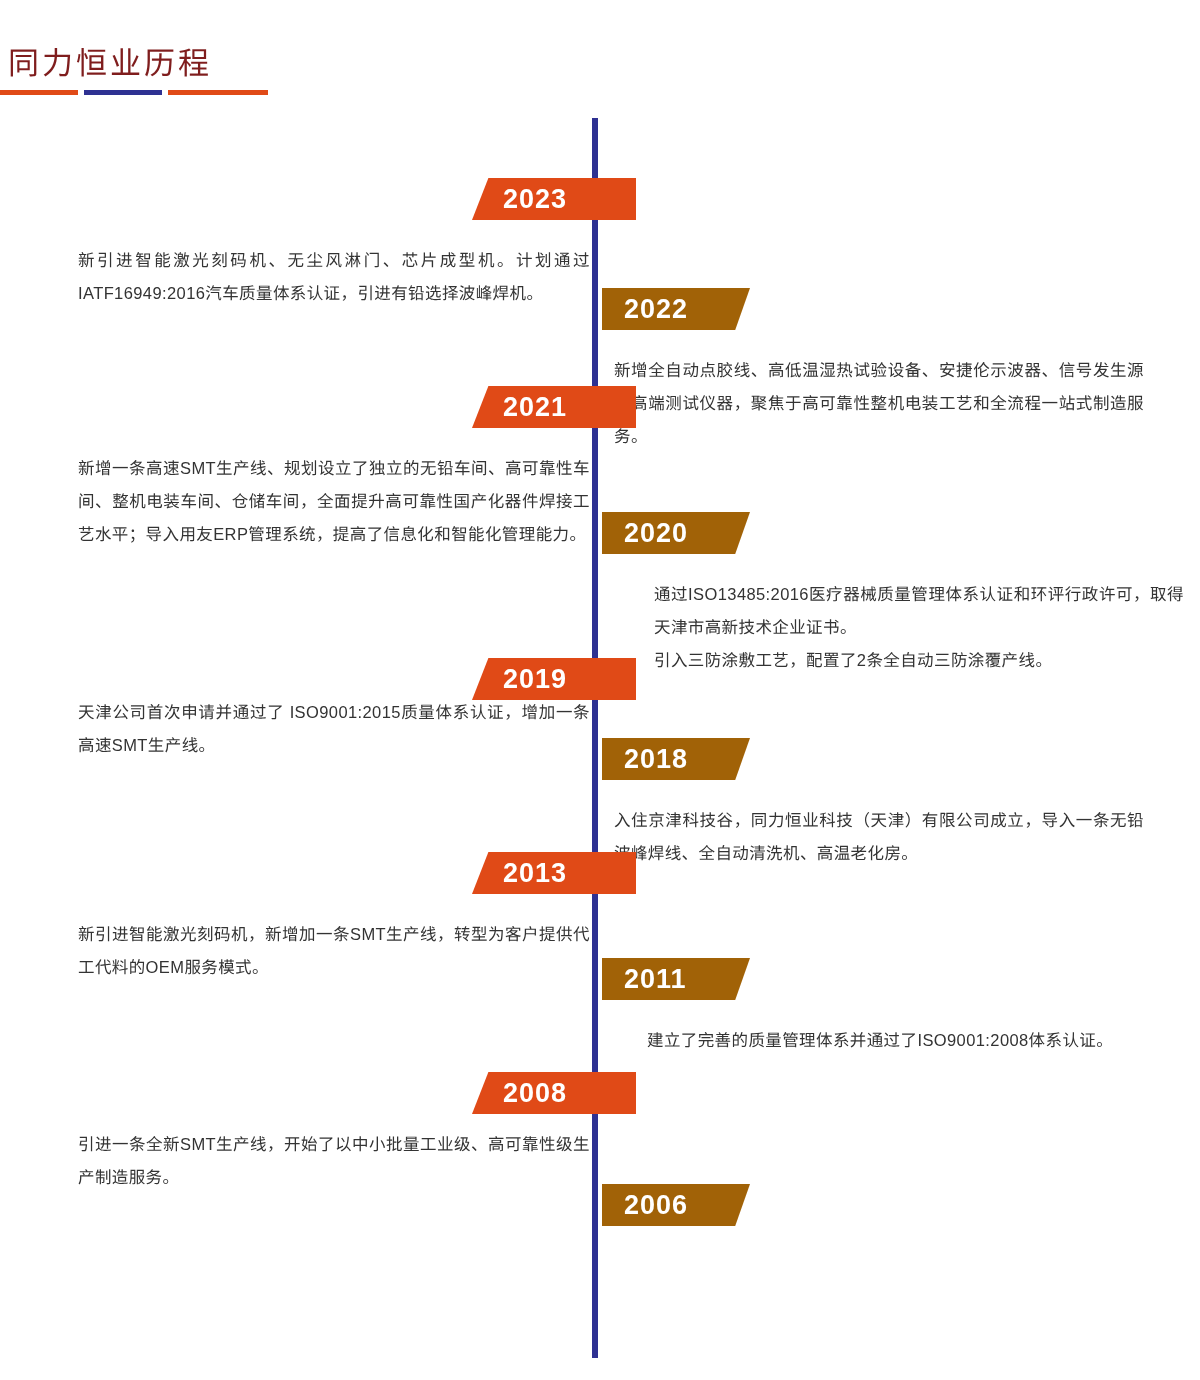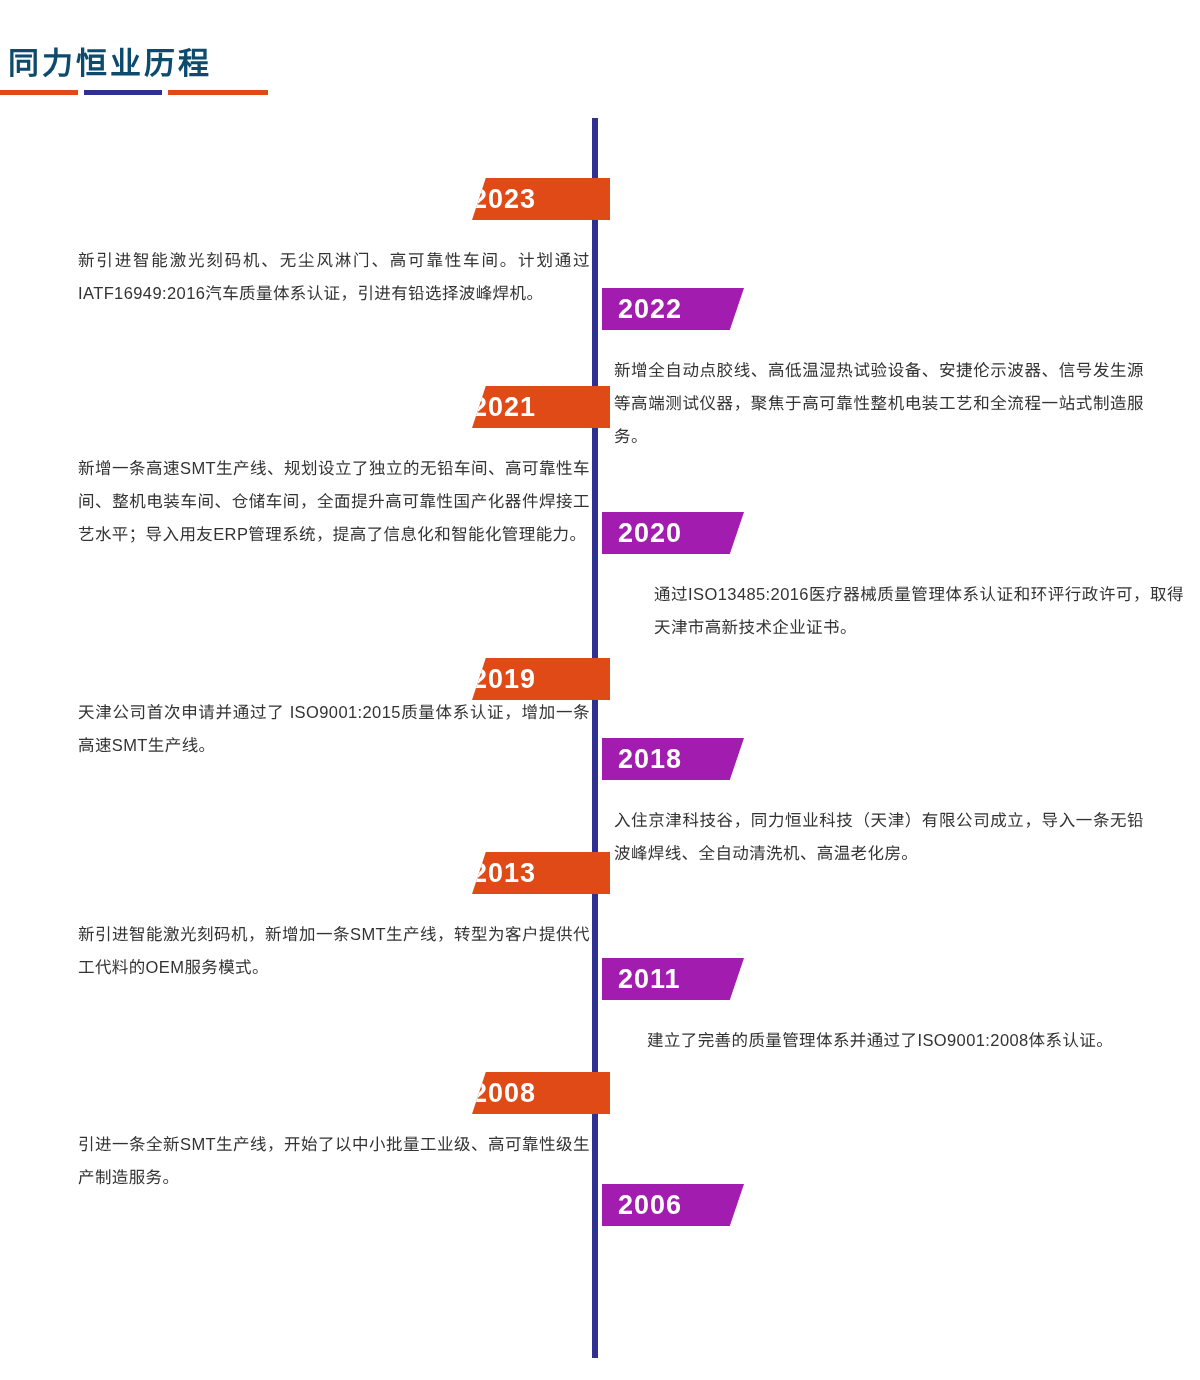--- a/index.html
+++ b/index.html
@@ -21,23 +21,23 @@
     left: 0;
     top: 20px;
     width: 100%;
     height: 80px;
   }
   .header-title {
     position: absolute;
     left: 8px;
     top: 18px;
     font-size: 31px;
-    font-weight: bold;
+    font-weight: normal;
     letter-spacing: 3px;
-    color: #0c4a6e;
+    color: #7f1d1d;
     white-space: nowrap;
   }
   .rule {
     position: absolute;
     top: 70px;
     height: 5px;
   }
   .rule-a { left: 0px;   width: 78px;  background: #e04a17; }
   .rule-b { left: 84px;  width: 78px;  background: #2e3192; }
   .rule-c { left: 168px; width: 100px; background: #e04a17; }
@@ -56,33 +56,33 @@
   .year-chip {
     position: absolute;
     height: 42px;
     line-height: 42px;
     color: #ffffff;
     font-size: 27px;
     font-weight: bold;
     letter-spacing: 1px;
   }
   .year-left {
-    text-align: left;
-    padding-right: 12px;
+    text-align: center;
+    padding-right: 38px;
     left: 472px;
     width: 126px;
     background: #e04a17;
     clip-path: polygon(10% 0, 100% 0, 100% 100%, 0 100%);
   }
   .year-right {
     text-align: left;
-    padding-left: 16px;
+    padding-left: 22px;
     left: 602px;
     width: 126px;
-    background: #a21caf;
+    background: #a16207;
     clip-path: polygon(0 0, 100% 0, 90% 100%, 0 100%);
   }
 
   
   .entry-text {
     position: absolute;
     font-size: 16.5px;
     line-height: 2.0;
     color: #333333;
     letter-spacing: 0.4px;
@@ -106,36 +106,37 @@
   <div class="header-title">同力恒业历程</div>
   <div class="rule rule-a"></div>
   <div class="rule rule-b"></div>
   <div class="rule rule-c"></div>
 </div>
 
 <div class="spine"></div>
 
 <div class="year-chip year-left" style="top:178px;">2023</div>
 <div class="entry-text text-left" style="top:244px;">
-  <p>新引进智能激光刻码机、无尘风淋门、高可靠性车间。计划通过IATF16949:2016汽车质量体系认证，引进有铅选择波峰焊机。</p>
+  <p>新引进智能激光刻码机、无尘风淋门、芯片成型机。计划通过IATF16949:2016汽车质量体系认证，引进有铅选择波峰焊机。</p>
 </div>
 
 <div class="year-chip year-right" style="top:288px;">2022</div>
 <div class="entry-text text-right" style="top:354px;">
   <p>新增全自动点胶线、高低温湿热试验设备、安捷伦示波器、信号发生源等高端测试仪器，聚焦于高可靠性整机电装工艺和全流程一站式制造服务。</p>
 </div>
 
 <div class="year-chip year-left" style="top:386px;">2021</div>
 <div class="entry-text text-left" style="top:452px;">
   <p>新增一条高速SMT生产线、规划设立了独立的无铅车间、高可靠性车间、整机电装车间、仓储车间，全面提升高可靠性国产化器件焊接工艺水平；导入用友ERP管理系统，提高了信息化和智能化管理能力。</p>
 </div>
 
 <div class="year-chip year-right" style="top:512px;">2020</div>
 <div class="entry-text text-right" style="top:578px;margin-left:40px;">
   <p>通过ISO13485:2016医疗器械质量管理体系认证和环评行政许可，取得天津市高新技术企业证书。</p>
+  <p>引入三防涂敷工艺，配置了2条全自动三防涂覆产线。</p>
 </div>
 
 <div class="year-chip year-left" style="top:630px;margin-top:28px;">2019</div>
 <div class="entry-text text-left" style="top:696px;">
   <p>天津公司首次申请并通过了 ISO9001:2015质量体系认证，增加一条高速SMT生产线。</p>
 </div>
 
 <div class="year-chip year-right" style="top:738px;">2018</div>
 <div class="entry-text text-right" style="top:804px;">
   <p>入住京津科技谷，同力恒业科技（天津）有限公司成立，导入一条无铅波峰焊线、全自动清洗机、高温老化房。</p>

